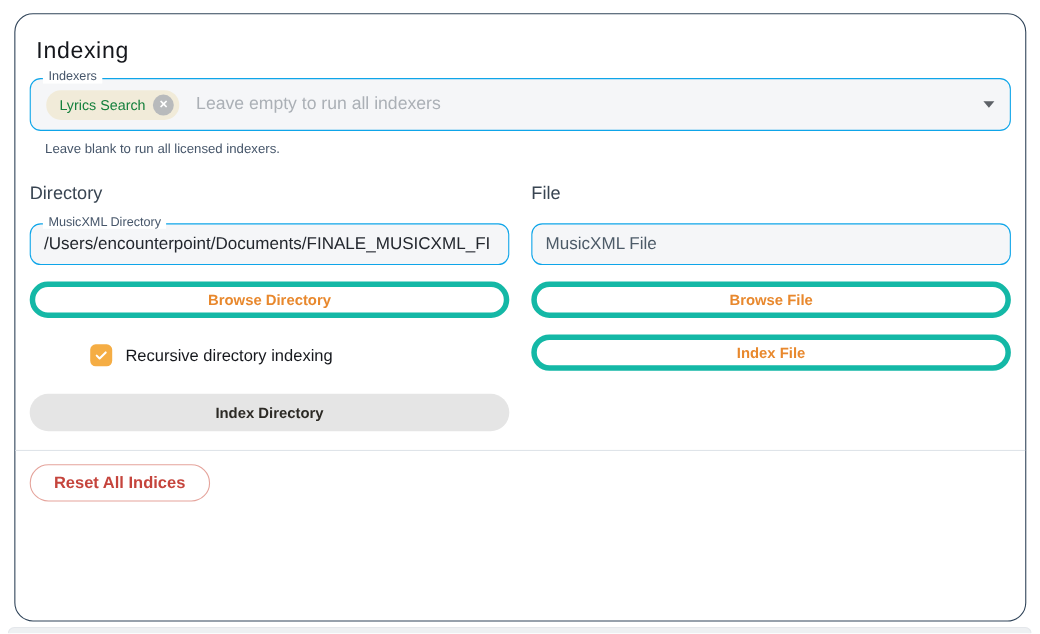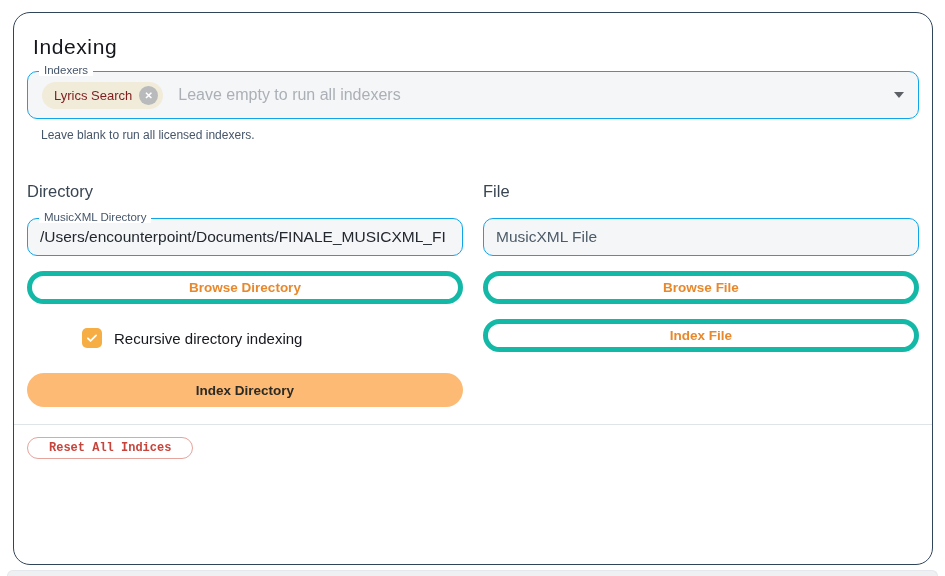--- a/index.html
+++ b/index.html
@@ -53,21 +53,21 @@
   .chip {
     display: flex;
     align-items: center;
     height: 27px;
     background: #f1ebd9;
     border-radius: 14px;
     padding: 0 5px 0 12px;
     gap: 7px;
     flex: 0 0 auto;
   }
-  .chip-label { font-size: 13px; color: #7f1d1d; white-space: nowrap; }
+  .chip-label { font-size: 13px; color: #15803d; white-space: nowrap; }
   .chip-close {
     width: 19px; height: 19px;
     border-radius: 50%;
     background: #b8babc;
     color: #ffffff;
     font-size: 10px;
     line-height: 19px;
     text-align: center;
     cursor: pointer;
     font-weight: bold;
@@ -87,21 +87,21 @@
   }
   .helper-text {
     margin: 9px 0 0 14px;
     font-size: 12px;
     color: #46566a;
   }
   .columns {
     display: grid;
     grid-template-columns: 1fr 1fr;
     column-gap: 20px;
-    margin-top: 39px;
+    margin-top: 24px;
   }
   .col-heading {
     font-size: 16.5px;
     line-height: 20px;
     color: #394552;
     font-weight: 400;
     margin-bottom: 17px;
   }
   .text-field {
     height: 38px;
@@ -132,21 +132,21 @@
     color: #e8882d;
     font-family: "Liberation Sans", sans-serif;
     font-size: 13.5px;
     font-weight: bold;
     cursor: pointer;
   }
   .btn-outline-orange { margin-top: 15px; }
   .btn-filled-orange {
     margin-top: 25px;
     height: 34px;
-    background: #fdba74;
+    background: #e5e5e5;
     border: none;
     color: #2c2a25;
   }
   .checkbox-row {
     margin: 24px 0 0 7px;
     display: flex;
     align-items: center;
     gap: 12px;
     cursor: pointer;
     padding-left: 48px;
@@ -167,30 +167,30 @@
     margin: 17px -13px 0 -13px;
   }
   .reset-text {
     margin-top: 20px;
     font-size: 15px;
     color: #46566a;
   }
   .btn-reset {
     display: inline-block;
     width: auto;
-    height: 22px;
+    height: 34px;
     margin-top: 12px;
     padding: 0 21px;
     border: 1px solid #e5a49c;
     border-radius: 17px;
     background: #ffffff;
     color: #c5443c;
-    font-size: 12px;
+    font-size: 15px;
     font-weight: bold;
-    font-family: Liberation Mono, monospace;
+    font-family: Liberation Sans, sans-serif;
     cursor: pointer;
   }
   .bottom-strip {
     position: absolute;
     left: 7px; right: 7px; bottom: 0;
     height: 6px;
     background: #eef0f2;
     border: 1px solid #e4e7eb;
     border-bottom: none;
     border-radius: 8px 8px 0 0;

